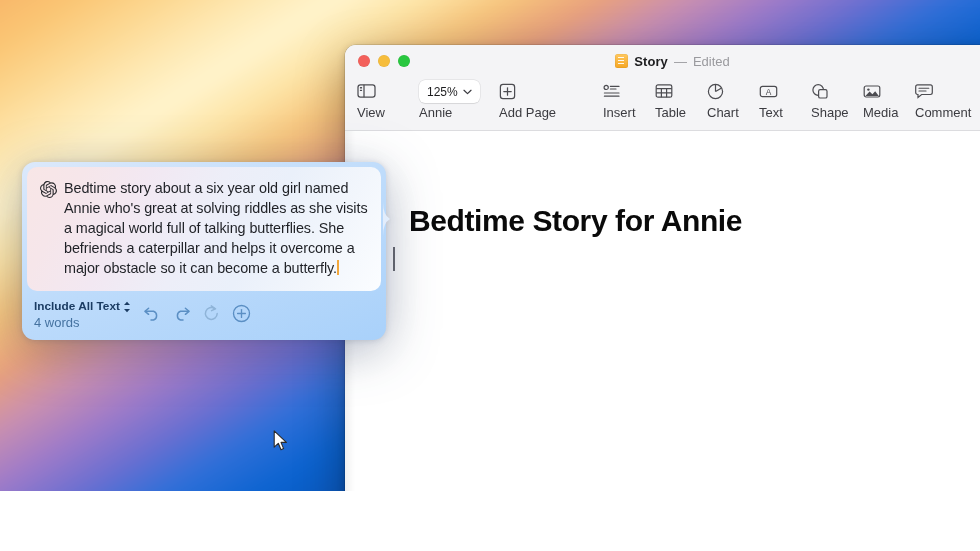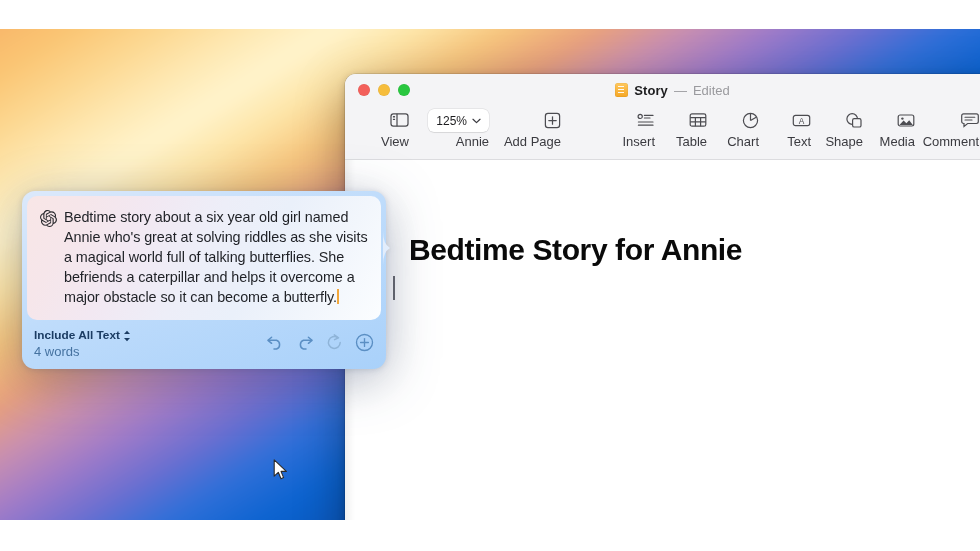--- a/index.html
+++ b/index.html
@@ -11,21 +11,20 @@
     overflow: hidden;
     font-family: "Liberation Sans", sans-serif;
     -webkit-font-smoothing: antialiased;
   }
 
   #screen {
     position: relative;
     width: 980px;
     height: 491px;
     overflow: hidden;
-    margin-top: 29px;
   }
 
   
   .wallpaper {
     position: absolute;
     inset: 0;
     background:
       linear-gradient(128deg,
         #8b7fd4 0%,
         #9b84d8 5%,
@@ -175,21 +174,21 @@
     display: flex;
     align-items: flex-start;
     padding: 0 0 0 12px;
     border-bottom: 1px solid #dcdcdf;
     box-sizing: border-box;
     position: relative;
   }
   .tb-item {
     display: flex;
     flex-direction: column;
-    align-items: flex-end;
+    align-items: flex-start;
     justify-content: flex-start;
     min-width: 52px;
     padding-top: 2px;
     cursor: default;
   }
   .tb-icon {
     height: 24px;
     display: flex;
     align-items: center;
     justify-content: center;
@@ -316,21 +315,21 @@
     width: 2px;
     height: 15px;
     background: #f3a83c;
     vertical-align: -2px;
     margin-left: 0.5px;
   }
 
   .gpt-footer {
     display: flex;
     align-items: center;
-    justify-content: space-between;
+    justify-content: flex-start;
     padding: 8px 12px 9px 12px;
     gap: 12px;
   }
   .gpt-foot-left { line-height: 1.25; }
   .gpt-include {
     font-size: 11.8px;
     font-weight: bold;
     color: #1b3c63;
     display: flex;
     align-items: center;

